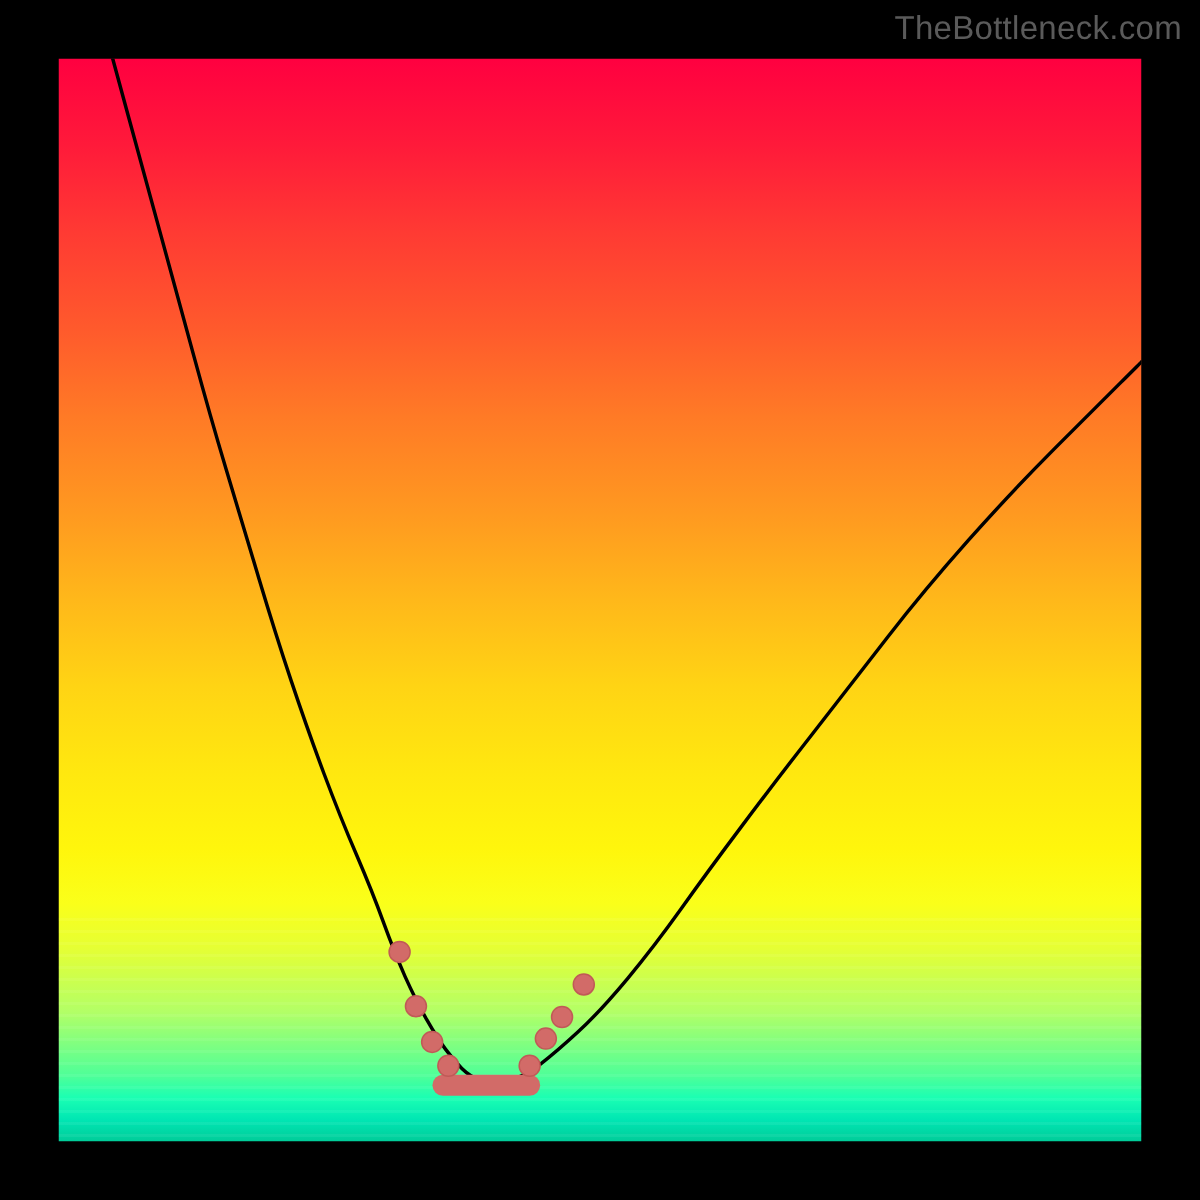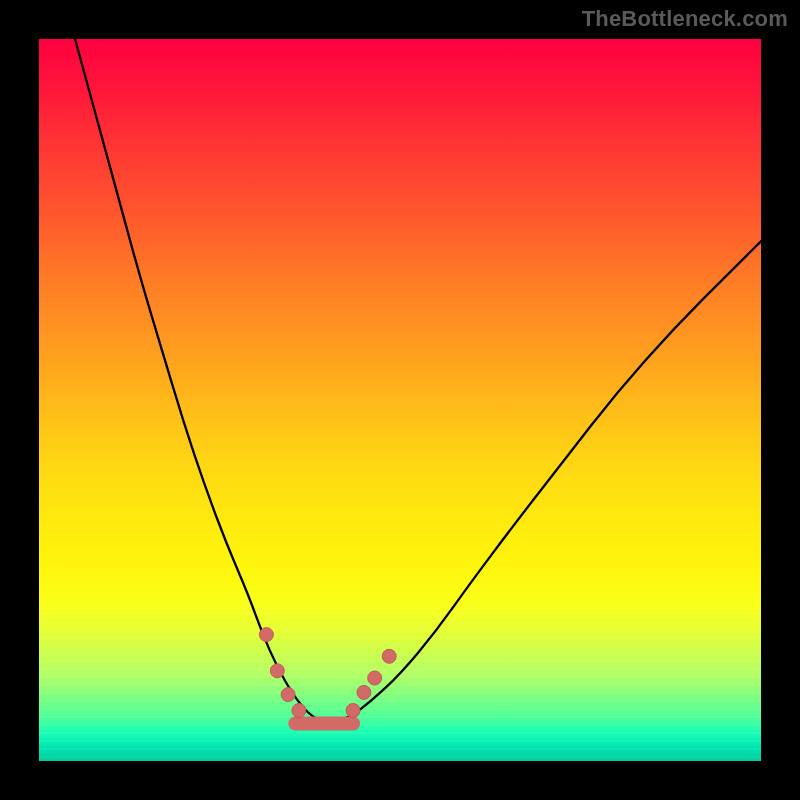--- a/index.html
+++ b/index.html
@@ -88,21 +88,21 @@
     stroke: #d26b68;
     stroke-width: 14;
     stroke-linecap: round;
   }
   #watermark {
     position: absolute;
     top: 6px;
     right: 12px;
     color: #5a5a5a;
     font-size: 22px;
-    font-weight: 700;
+    font-weight: 400;
     letter-spacing: 0.2px;
     user-select: none;
   }
 </style>
 </head>
 <body>
 
 <div id="frame">
 
   <div id="plot-area">

